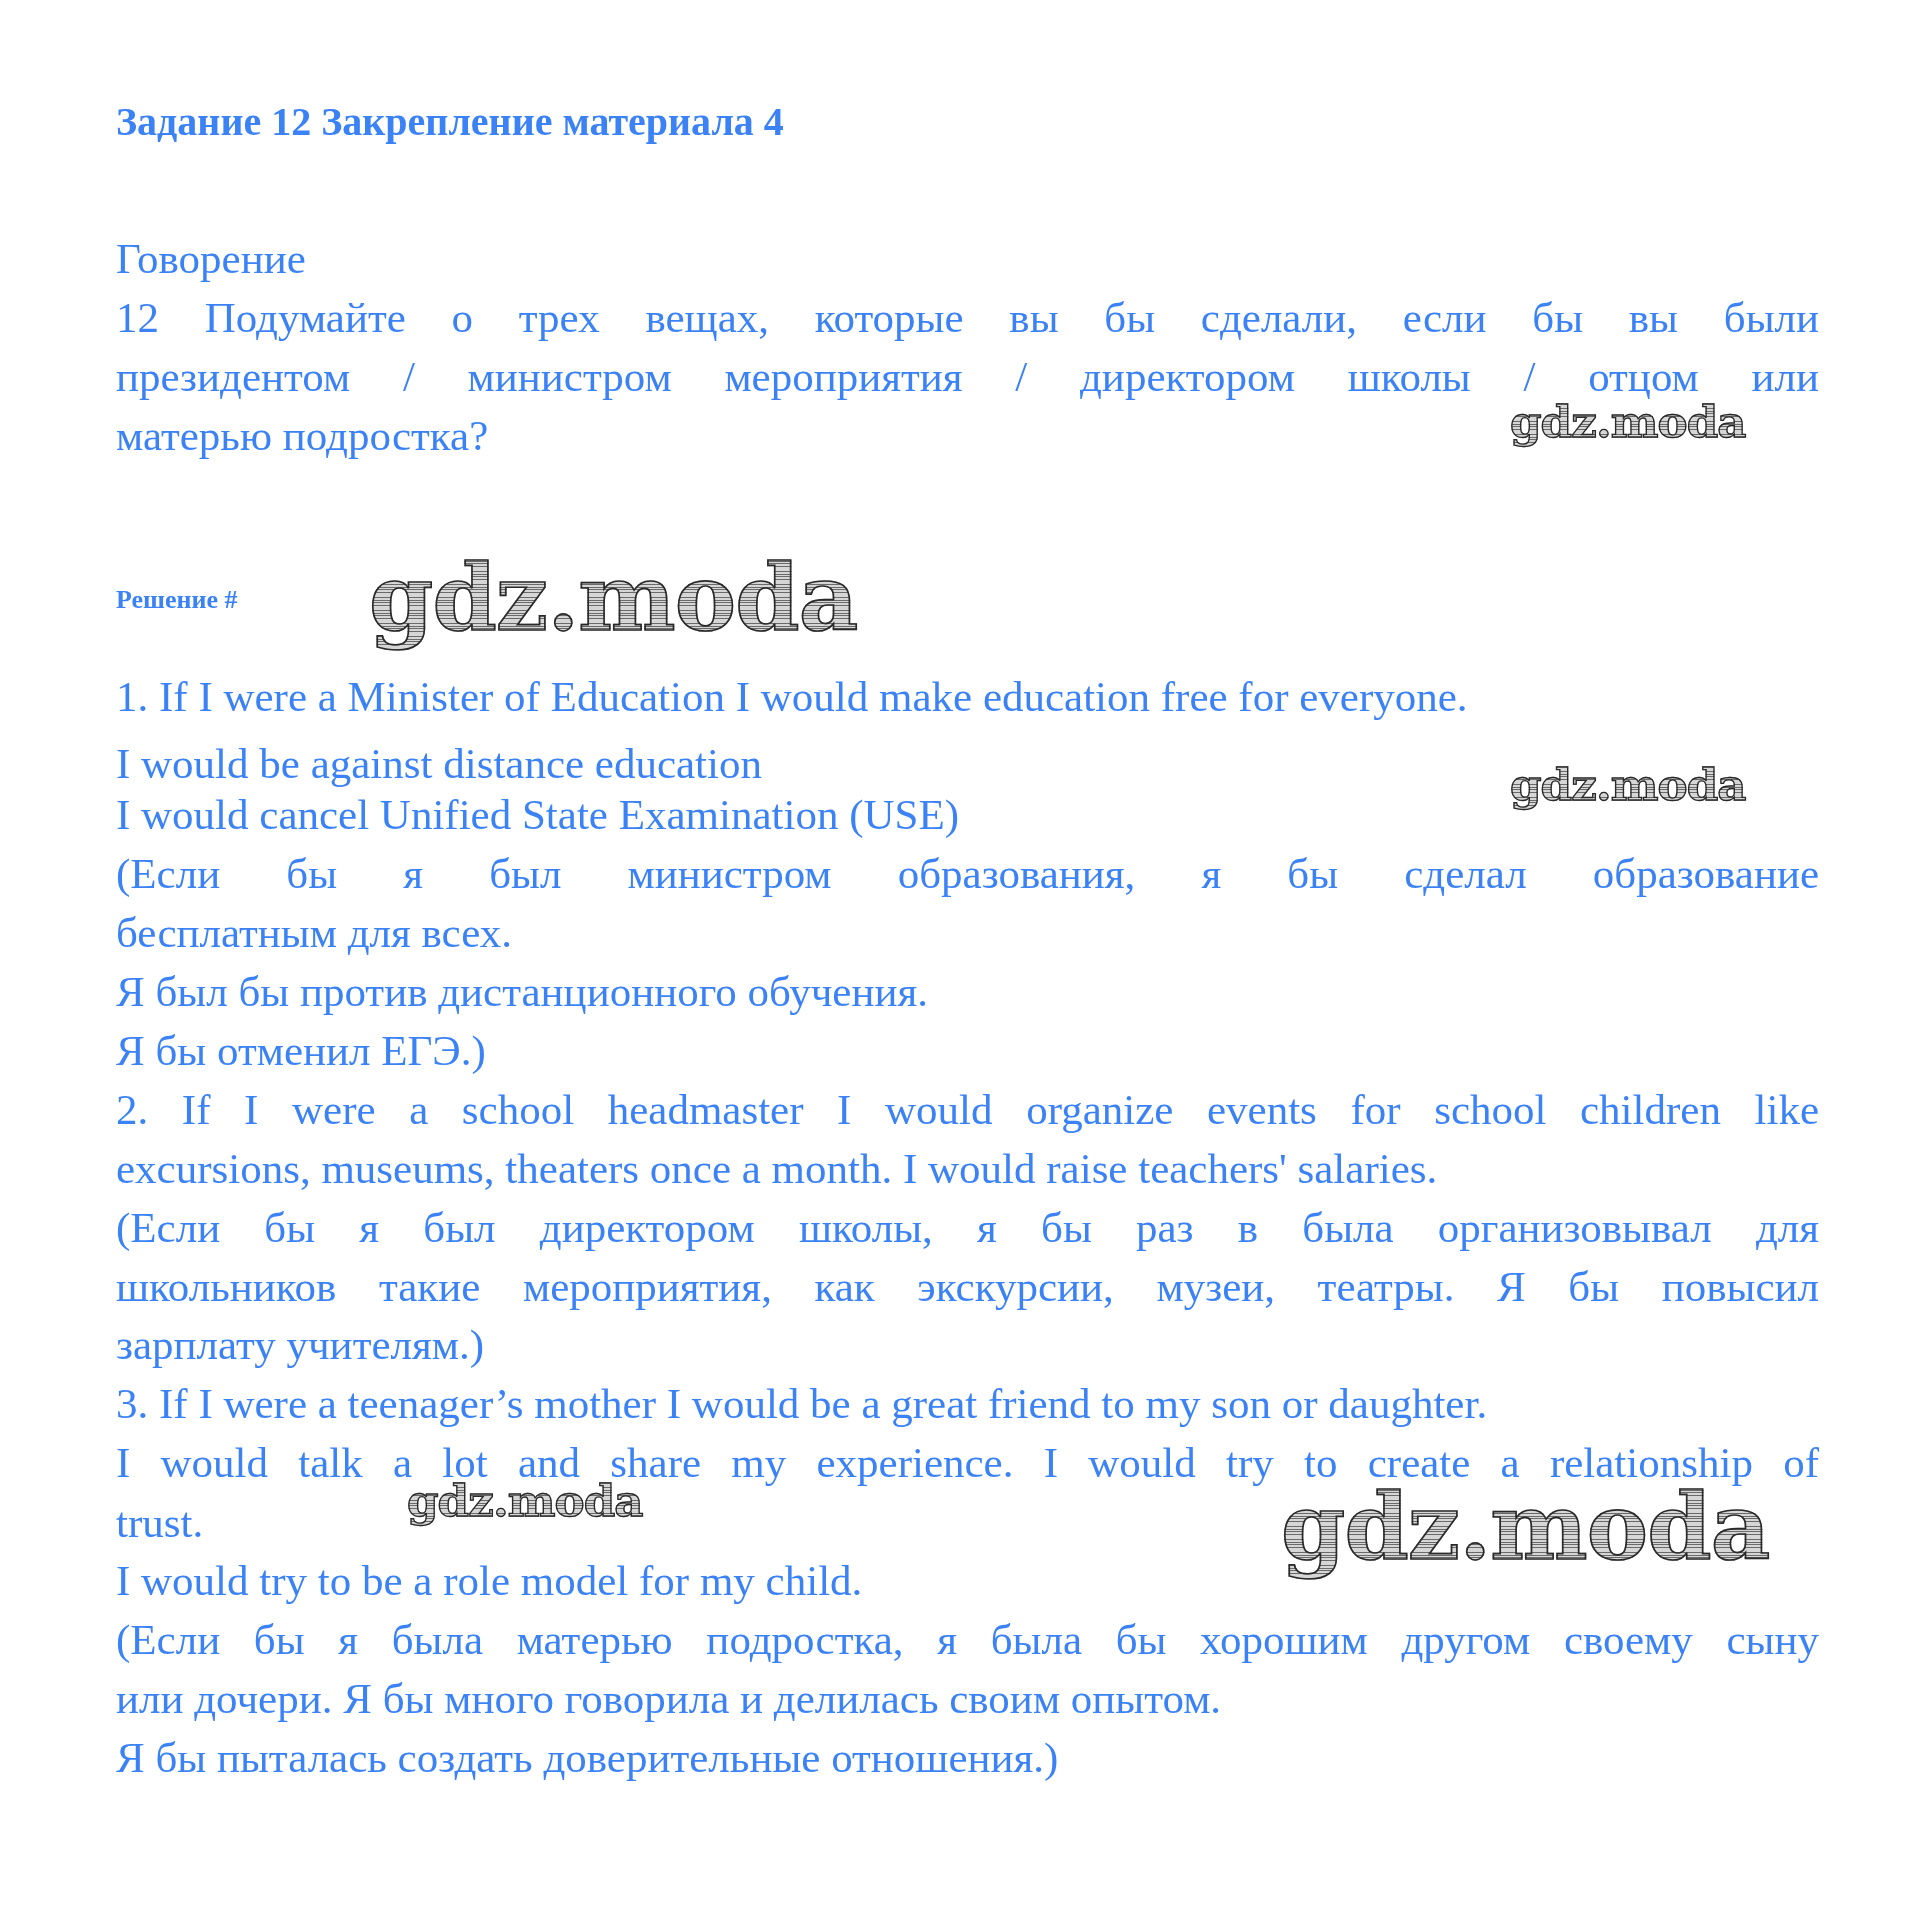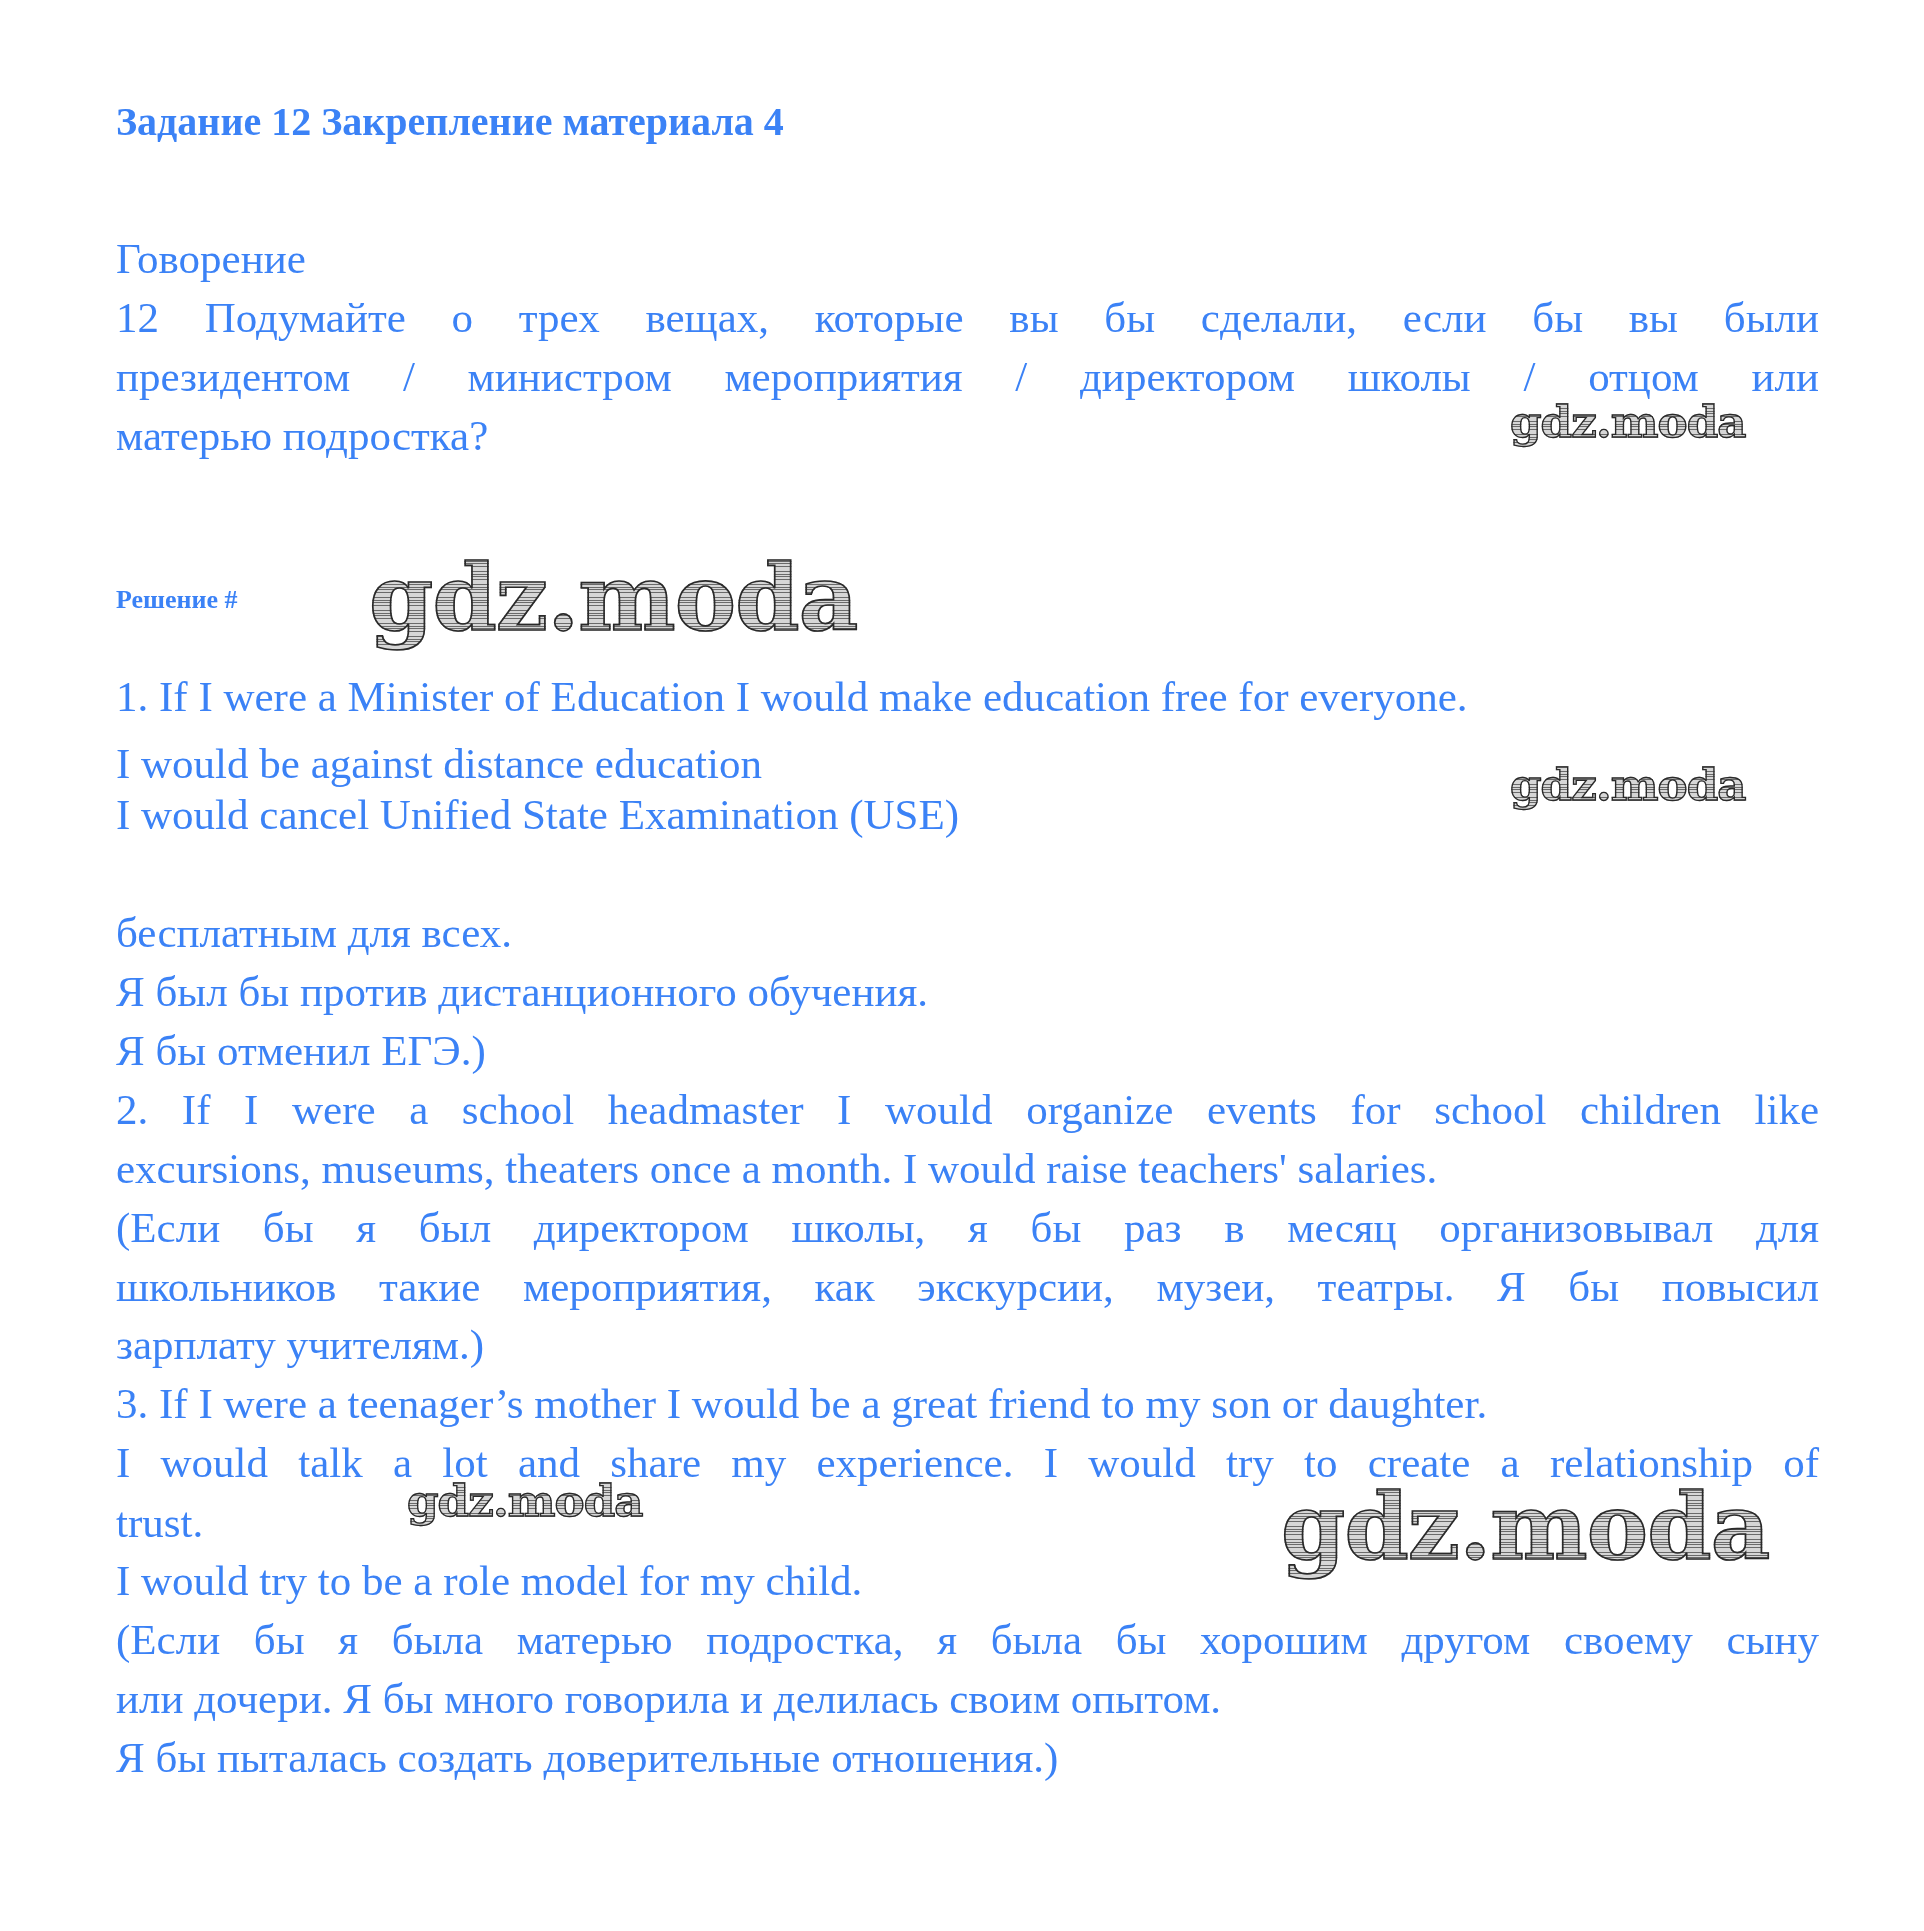--- a/index.html
+++ b/index.html
@@ -36,26 +36,27 @@
 
   <div class="line just" style="top: 292px; white-space: normal; height: 52px; overflow: visible;">12 Подумайте о трех вещах, которые вы бы сделали, если бы вы были</div>
   <div class="line just" style="top: 351px; white-space: normal; height: 52px; overflow: visible;">президентом / министром мероприятия / директором школы / отцом или</div>
   <div class="line" style="top:410px;">матерью подростка?</div>
 
   <div class="line sol" style="top:574px;">Решение #</div>
 
   <div class="line" style="top:671px;">1. If I were a Minister of Education I would make education free for everyone.</div>
   <div class="line" style="top:730px;margin-top:8px;">I would be against distance education</div>
   <div class="line" style="top:789px;">I would cancel Unified State Examination (USE)</div>
+  <div class="line just" style="top: 848px; white-space: normal; height: 52px; overflow: visible;">(Если бы я был министром образования, я бы сделал образование</div>
   <div class="line" style="top:907px;">бесплатным для всех.</div>
   <div class="line" style="top:966px;">Я был бы против дистанционного обучения.</div>
   <div class="line" style="top:1025px;">Я бы отменил ЕГЭ.)</div>
   <div class="line just" style="top: 1084px; white-space: normal; height: 52px; overflow: visible;">2. If I were a school headmaster I would organize events for school children like</div>
   <div class="line" style="top:1143px;">excursions, museums, theaters once a month. I would raise teachers' salaries.</div>
-  <div class="line just" style="top: 1202px; white-space: normal; height: 52px; overflow: visible;">(Если бы я был директором школы, я бы раз в месяц организовывал для</div>
+  <div class="line just" style="top: 1202px; white-space: normal; height: 52px; overflow: visible;">(Если бы я был директором школы, я бы раз в была организовывал для</div>
   <div class="line just" style="top: 1261px; white-space: normal; height: 52px; overflow: visible;">школьников такие мероприятия, как экскурсии, музеи, театры. Я бы повысил</div>
   <div class="line" style="top:1319px;">зарплату учителям.)</div>
   <div class="line" style="top:1378px;">3. If I were a teenager’s mother I would be a great friend to my son or daughter.</div>
   <div class="line just" style="top: 1437px; white-space: normal; height: 52px; overflow: visible;">I would talk a lot and share my experience. I would try to create a relationship of</div>
   <div class="line" style="top:1497px;">trust.</div>
   <div class="line" style="top:1555px;">I would try to be a role model for my child.</div>
   <div class="line just" style="top: 1614px; white-space: normal; height: 52px; overflow: visible;">(Если бы я была матерью подростка, я была бы хорошим другом своему сыну</div>
   <div class="line" style="top:1673px;">или дочери. Я бы много говорила и делилась своим опытом.</div>
   <div class="line" style="top:1732px;">Я бы пыталась создать доверительные отношения.)</div>
 

